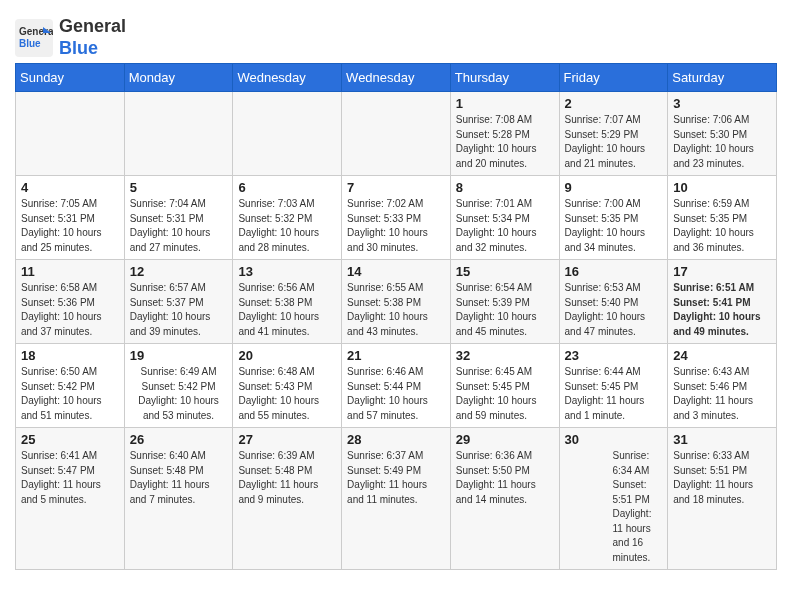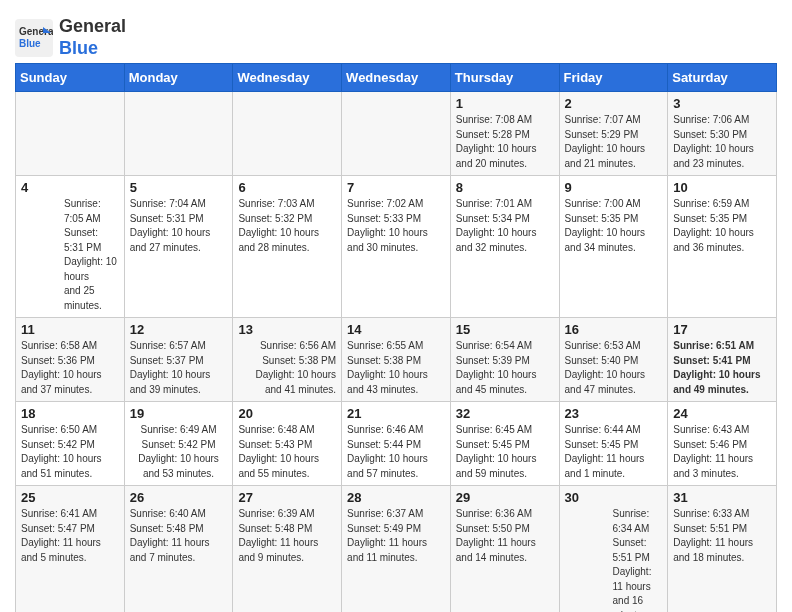--- a/index.html
+++ b/index.html
@@ -48,21 +48,21 @@
     }
     .calendar-table {
       width: 100%;
       border-collapse: collapse;
       table-layout: fixed;
     }
     .calendar-table thead th {
       background: #2a6fdb;
       color: #fff;
       font-size: 13px;
-      font-weight: bold;
+      font-weight: normal;
       padding: 6px 4px;
       text-align: left;
       border: 1px solid #1a5fc0;
     }
     .calendar-table tbody td {
       border: 1px solid #ccc;
       vertical-align: top;
       padding: 4px 5px;
       font-size: 10.5px;
       color: #222;
@@ -141,21 +141,21 @@
           <span class="day-number">3</span>
           <div class="day-info" style="white-space: pre-line;">Sunrise: 7:06 AM
 Sunset: 5:30 PM
 Daylight: 10 hours
 and 23 minutes.</div>
         </td>
       </tr>
       <tr>
         <td>
           <span class="day-number">4</span>
-          <div class="day-info" style="white-space: pre-line; margin-left: 43px;">Sunrise: 7:05 AM
+          <div class="day-info" style="white-space: pre-line;">Sunrise: 7:05 AM
 Sunset: 5:31 PM
 Daylight: 10 hours
 and 25 minutes.</div>
         </td>
         <td>
           <span class="day-number">5</span>
           <div class="day-info" style="white-space: pre-line;">Sunrise: 7:04 AM
 Sunset: 5:31 PM
 Daylight: 10 hours
 and 27 minutes.</div>
@@ -206,21 +206,21 @@
         </td>
         <td>
           <span class="day-number">12</span>
           <div class="day-info" style="white-space: pre-line;">Sunrise: 6:57 AM
 Sunset: 5:37 PM
 Daylight: 10 hours
 and 39 minutes.</div>
         </td>
         <td>
           <span class="day-number">13</span>
-          <div class="day-info" style="white-space: pre-line; text-align: right;">Sunrise: 6:56 AM
+          <div class="day-info" style="white-space: pre-line;">Sunrise: 6:56 AM
 Sunset: 5:38 PM
 Daylight: 10 hours
 and 41 minutes.</div>
         </td>
         <td>
           <span class="day-number">14</span>
           <div class="day-info" style="white-space: pre-line;">Sunrise: 6:55 AM
 Sunset: 5:38 PM
 Daylight: 10 hours
 and 43 minutes.</div>

